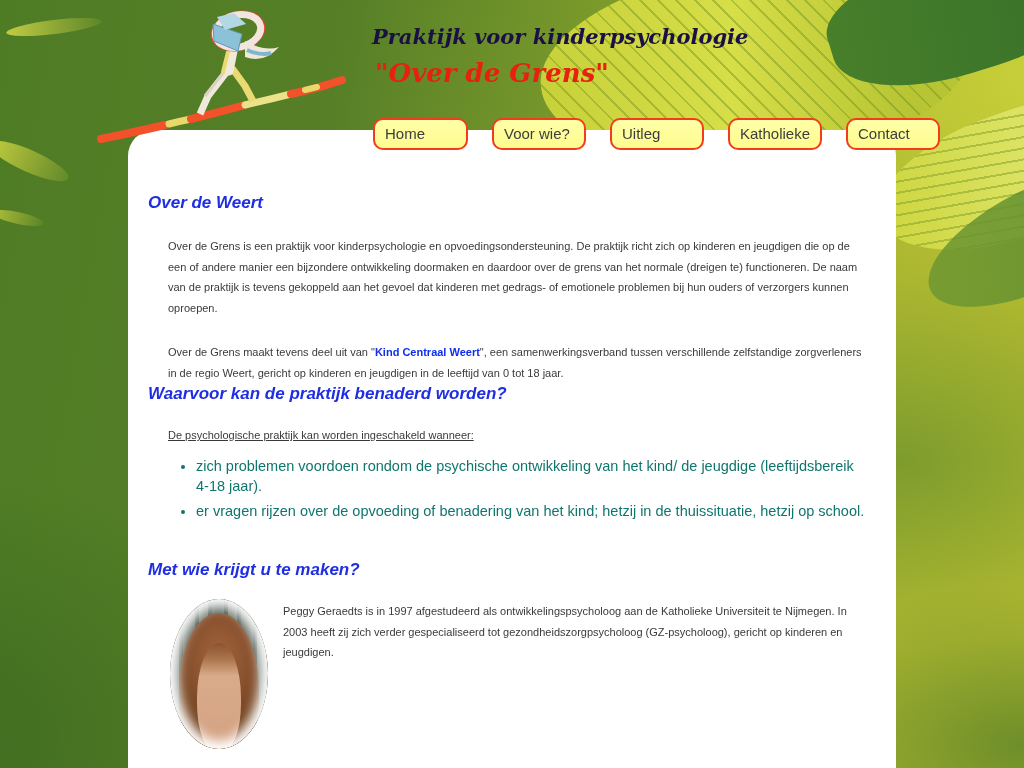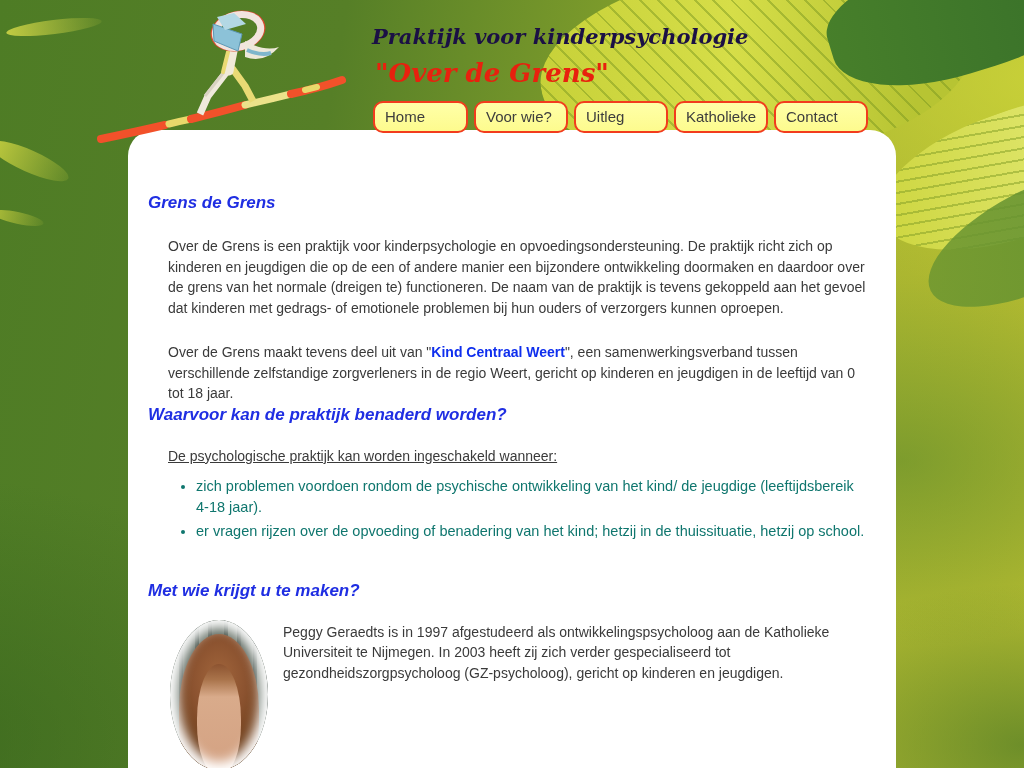--- a/index.html
+++ b/index.html
@@ -53,21 +53,21 @@
     font-weight:bold;font-style:italic;font-size:21px;line-height:30px;
   }
   .site-subtitle{
     position:absolute;left:375px;top:58px;z-index:3;
     font-family:"DejaVu Serif","Liberation Serif",serif;
     font-weight:bold;font-style:italic;font-size:26px;line-height:30px;
   }
 
   .logo-svg{position:absolute;left:95px;top:8px;width:255px;height:140px;z-index:5;}
 
-  .navbar{position:absolute;left:373px;top:101px;z-index:4;display:flex;gap:6px;}
+  .navbar{position:absolute;left:373px;top:118px;z-index:4;display:flex;gap:24px;}
   .nav-btn{
     box-sizing:border-box;width:94px;height:32px;
     background:linear-gradient(#ffffa8,#fdfb8e);
     border:2px solid #f23c1d;border-radius:10px;
     font-family:"Liberation Sans",sans-serif;font-size:15px;color:#3d3d3d;
     text-align:left;padding:0 0 0 10px;line-height:28px;cursor:pointer;
   }
   .nav-btn.first{width:95px;}
 
   .panel{
@@ -76,21 +76,21 @@
     box-sizing:border-box;padding:0 30px 0 20px;overflow:hidden;
   }
   .h-blue{
     color:#1f2ee2;font-weight:bold;font-style:italic;
     font-size:17px;line-height:22px;margin:0;
   }
   .h1{margin-top:62px;}
   .h2{}
   .h3{margin-top:38px;}
   .body-text{
-    color:#3a3a3a;font-size:14px;line-height:20.5px;margin:0;
+    color:#3a3a3a;font-size:11px;line-height:20.5px;margin:0;
   }
   .p1{margin:22px 0 0 20px;width:700px;}
   .p2{margin:24px 0 0 20px;width:700px;}
   .intro{margin:20px 0 0 20px;width:700px;text-decoration:underline;}
   .content-link{color:#0e2eee;font-weight:bold;text-decoration:none;cursor:pointer;}
   ul.points{margin:10px 0 0 0;padding:0 0 0 48px;width:672px;}
   ul.points li{color:#0f766e;font-size:14.5px;line-height:20.5px;margin:0 0 4px 0;}
 
   .bio-row{display:flex;margin:18px 0 0 22px;}
   .photo{
@@ -154,21 +154,21 @@
 <nav class="navbar">
   <button class="nav-btn first">Home</button>
   <button class="nav-btn">Voor wie?</button>
   <button class="nav-btn">Uitleg</button>
   <button class="nav-btn">Katholieke</button>
   <button class="nav-btn">Contact</button>
 </nav>
 
 <main class="panel">
 
-  <h2 class="h-blue h1">Grens de Grens</h2>
+  <h2 class="h-blue h1">Over de Weert</h2>
 
   <p class="body-text p1">Over de Grens is een praktijk voor kinderpsychologie en opvoedingsondersteuning. De praktijk richt zich op kinderen en jeugdigen die op de een of andere manier een bijzondere ontwikkeling doormaken en daardoor over de grens van het normale (dreigen te) functioneren. De naam van de praktijk is tevens gekoppeld aan het gevoel dat kinderen met gedrags- of emotionele problemen bij hun ouders of verzorgers kunnen oproepen.</p>
 
   <p class="body-text p2"><span>Over de Grens maakt tevens deel uit van "</span><a class="content-link">Kind Centraal Weert</a><span>", een samenwerkingsverband tussen verschillende zelfstandige zorgverleners in de regio Weert, gericht op kinderen en jeugdigen in de leeftijd van 0 tot 18 jaar.</span></p>
 
   <h2 class="h-blue h2">Waarvoor kan de praktijk benaderd worden?</h2>
 
   <p class="body-text intro">De psychologische praktijk kan worden ingeschakeld wanneer:</p>
 
   <ul class="points">

